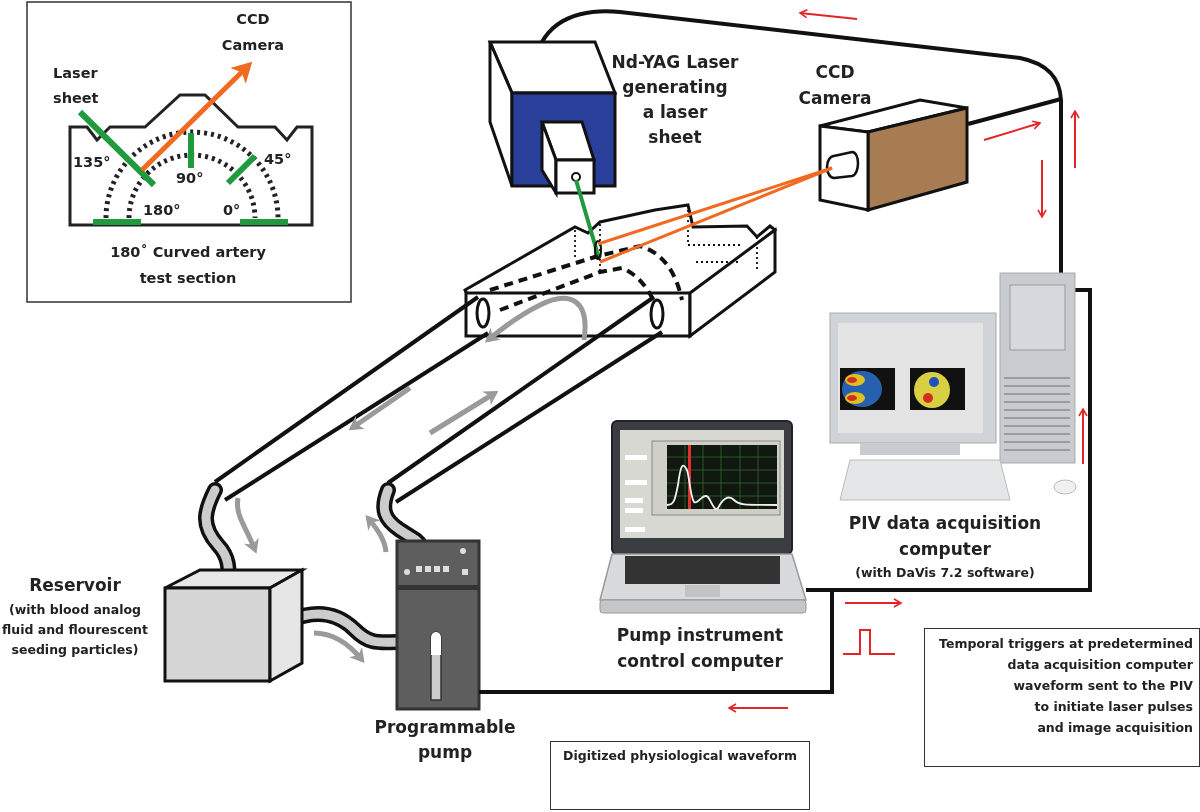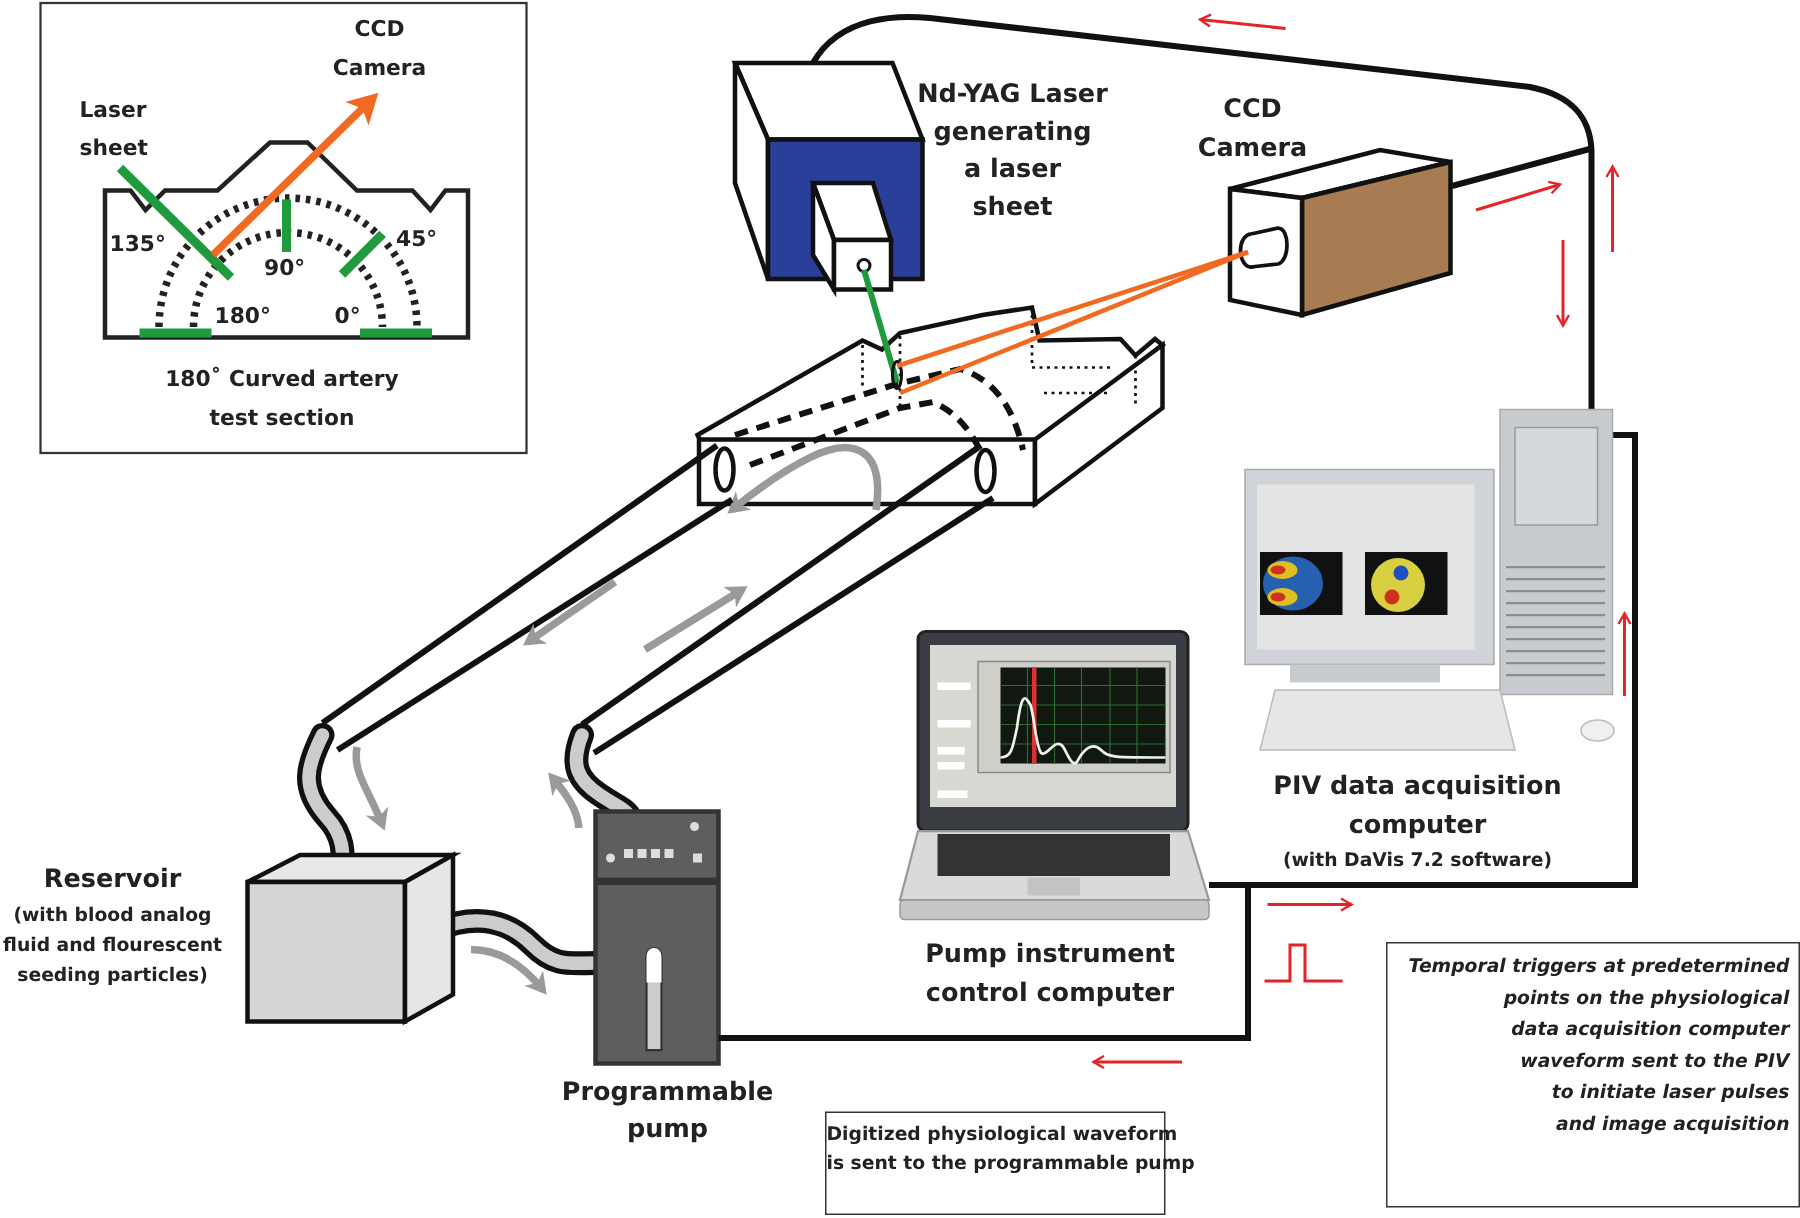--- a/index.html
+++ b/index.html
@@ -224,25 +224,23 @@
     <circle cx="928" cy="398" r="5" fill="#d03020"></circle>
     <rect x="860" y="443" width="100" height="12" fill="#c8ccd0"></rect>
     <polygon points="850,460 1000,460 1010,500 840,500" fill="#e4e6e8" stroke="#bbb"></polygon>
     <ellipse cx="1065" cy="487" rx="11" ry="7" fill="#f0f0f0" stroke="#bbb"></ellipse>
   </g>
   <text class="lbl lbl-lg" x="945" y="529" text-anchor="middle">PIV data acquisition</text>
   <text class="lbl lbl-lg" x="945" y="555" text-anchor="middle">computer</text>
   <text class="lbl lbl-sm" x="945" y="577" text-anchor="middle">(with DaVis 7.2 software)</text>
 </svg>
 
-<div class="note-box" style="left:550px; top:741px; width:227px; height:69px; text-align:center; padding-top:4px;">
+<div class="note-box" style="left:550px; top:741px; width:260px; height:69px; text-align:center; padding-top:4px;">
   <div>Digitized physiological waveform</div>
-  <div>is sent to the programmable pump</div>
 </div>
 
-<div class="note-box" style="left:924px; top:628px; width:276px; height:177px; text-align:right; padding:4px 6px 0 0; line-height:21px;font-style:italic;">
+<div class="note-box" style="left:924px; top:628px; width:276px; height:139px; text-align:right; padding:4px 6px 0 0; line-height:21px;">
   <div>Temporal triggers at predetermined</div>
-  <div>points on the physiological</div>
   <div>data acquisition computer</div>
   <div>waveform sent to the PIV</div>
   <div>to initiate laser pulses</div>
   <div>and image acquisition</div>
 </div>
 
 </body></html>

